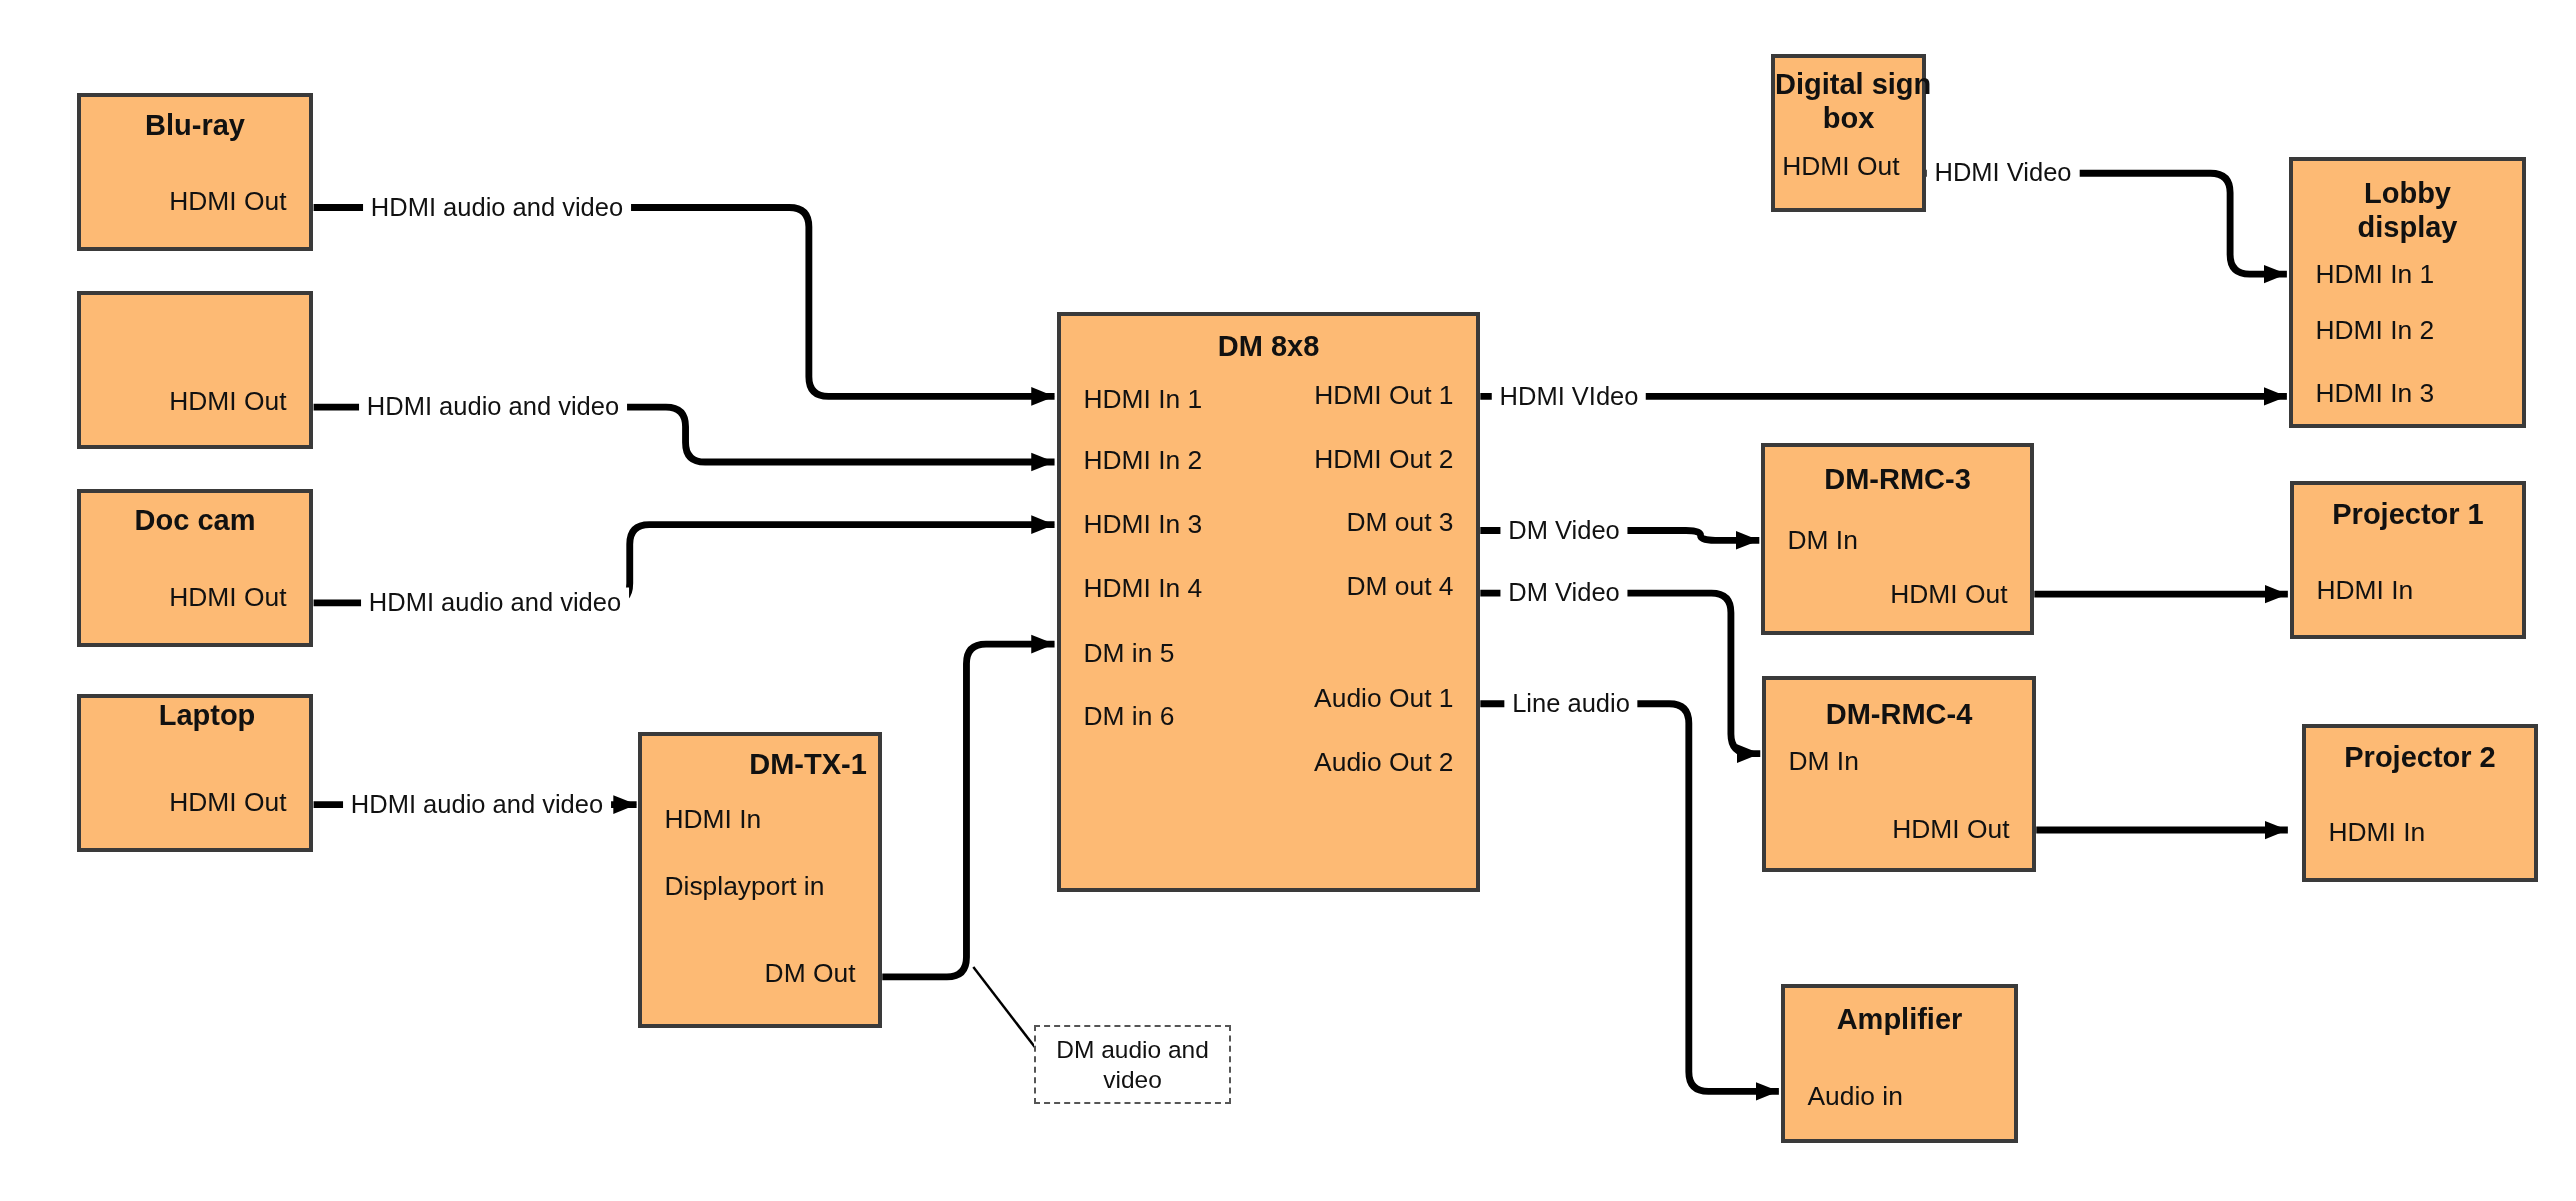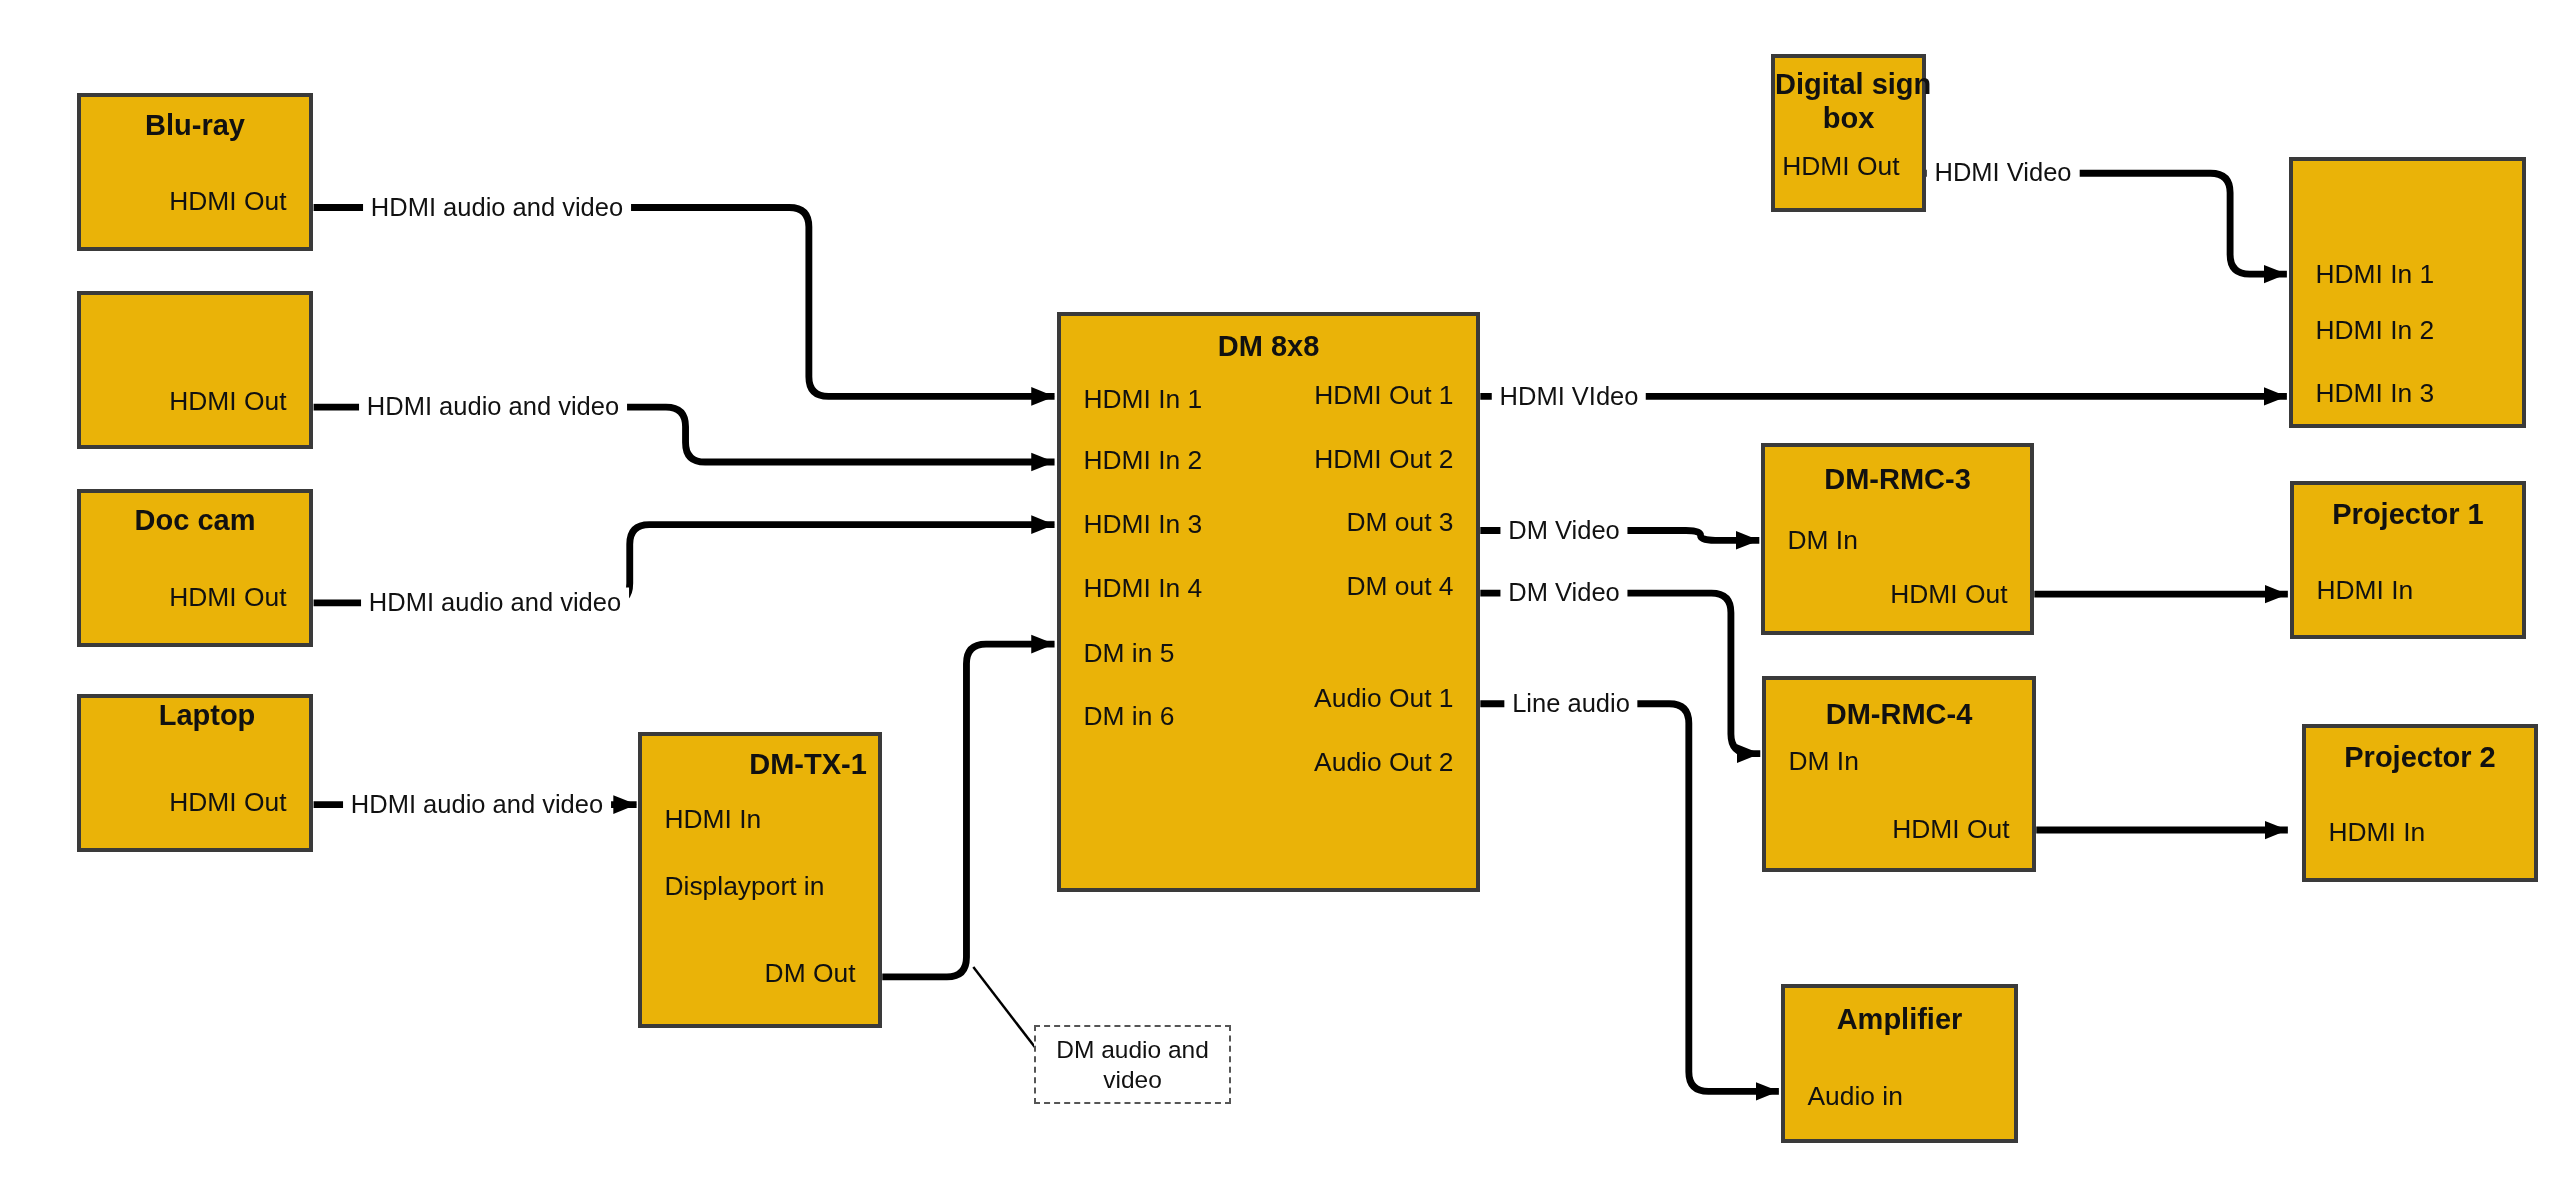--- a/index.html
+++ b/index.html
@@ -2,21 +2,21 @@
 <html><head>
 <meta charset="utf-8">
 <style>
   html,body { margin:0; padding:0; background:#ffffff; }
   #canvas {
     position:relative; width:2576px; height:1201px; background:#ffffff;
     font-family:"Liberation Sans", sans-serif; overflow:hidden;
   }
   #wires { position:absolute; left:0; top:0; }
   .node {
-    position:absolute; background:#eab308; border:4.9px solid #3a3a3a;
+    position:absolute; background:#fdba74; border:4.9px solid #3a3a3a;
     box-sizing:border-box;
   }
   .node-title {
     position:absolute; left:0; width:100%; text-align:center;
     font-size:29px; font-weight:bold; color:#111; line-height:34px; white-space:nowrap;
   }
   .port {
     position:absolute; font-size:26.4px; color:#111; white-space:nowrap;
     transform:translateY(-50%); line-height:26.4px;
   }
@@ -107,20 +107,24 @@
         <div class="port right" style="top: 446px;">Audio Out 2</div>
       </div>
       <div class="node" style="left: 1771px; top: 54px; width: 155px; height: 158px;">
         <div class="node-title" style="top: 8.8px;">
           <div>Digital sign</div>
           <div>box</div>
         </div>
         <div class="port right" style="top: 108px;">HDMI Out</div>
       </div>
       <div class="node" style="left: 2289px; top: 157px; width: 237px; height: 271px;">
+        <div class="node-title" style="top: 14.7px;">
+          <div>Lobby</div>
+          <div>display</div>
+        </div>
         <div class="port left" style="top: 113px;">HDMI In 1</div>
         <div class="port left" style="top: 169px;">HDMI In 2</div>
         <div class="port left" style="top: 232px;">HDMI In 3</div>
       </div>
       <div class="node" style="left: 1761px; top: 443px; width: 273px; height: 192px;">
         <div class="node-title" style="top: 14.7px;">
           <div>DM-RMC-3</div>
         </div>
         <div class="port left" style="top: 93px;">DM In</div>
         <div class="port right" style="top: 147px;">HDMI Out</div>

